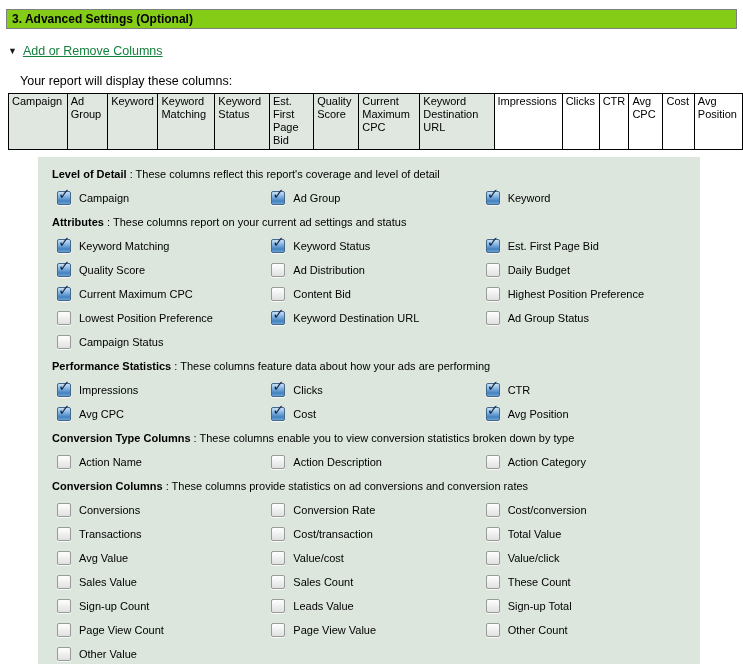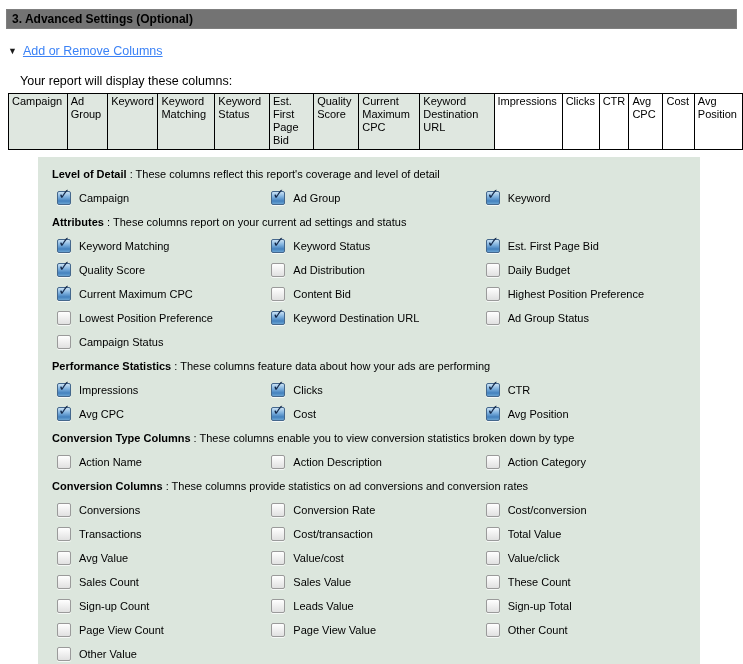--- a/index.html
+++ b/index.html
@@ -5,21 +5,21 @@
   html,body{margin:0;padding:0;}
   body{
     width:743px;height:664px;overflow:hidden;
     background:#ffffff;
     font-family:"Liberation Sans","DejaVu Sans",sans-serif;
     color:#000;
   }
   
   .titlebar{
     margin:9px 6px 0 6px;
-    background:#737373;
+    background:#84cc16;
     border:1px solid #7f7f7f;
     height:18px;
     line-height:18px;
     padding-left:5px;
     font-size:12px;
     font-weight:bold;
   }
   
   .toggle-row{
     margin:15px 0 0 8px;
@@ -27,21 +27,21 @@
     display:flex;
     align-items:center;
   }
   .tri{
     font-size:9px;
     color:#1a1a1a;
     margin-right:6px;
     line-height:12px;
   }
   .toggle-link{
-    color:#3b82f6;
+    color:#15803d;
     text-decoration:underline;
     cursor:pointer;
   }
   
   .caption{
     margin:16px 0 0 20px;
     font-size:12.5px;
   }
   
   table.preview{
@@ -336,28 +336,28 @@
         <span class="cb-label">Value/cost</span>
       </span>
       <span class="cb-cell">
         <span class="cb off"></span>
         <span class="cb-label">Value/click</span>
       </span>
     </div>
     <div class="cb-row">
       <span class="cb-cell">
         <span class="cb off"></span>
+        <span class="cb-label">Sales Value</span>
+      </span>
+      <span class="cb-cell">
+        <span class="cb off"></span>
         <span class="cb-label">Sales Count</span>
       </span>
       <span class="cb-cell">
         <span class="cb off"></span>
-        <span class="cb-label">Sales Value</span>
-      </span>
-      <span class="cb-cell">
-        <span class="cb off"></span>
         <span class="cb-label">These Count</span>
       </span>
     </div>
     <div class="cb-row">
       <span class="cb-cell">
         <span class="cb off"></span>
         <span class="cb-label">Sign-up Count</span>
       </span>
       <span class="cb-cell">
         <span class="cb off"></span>

